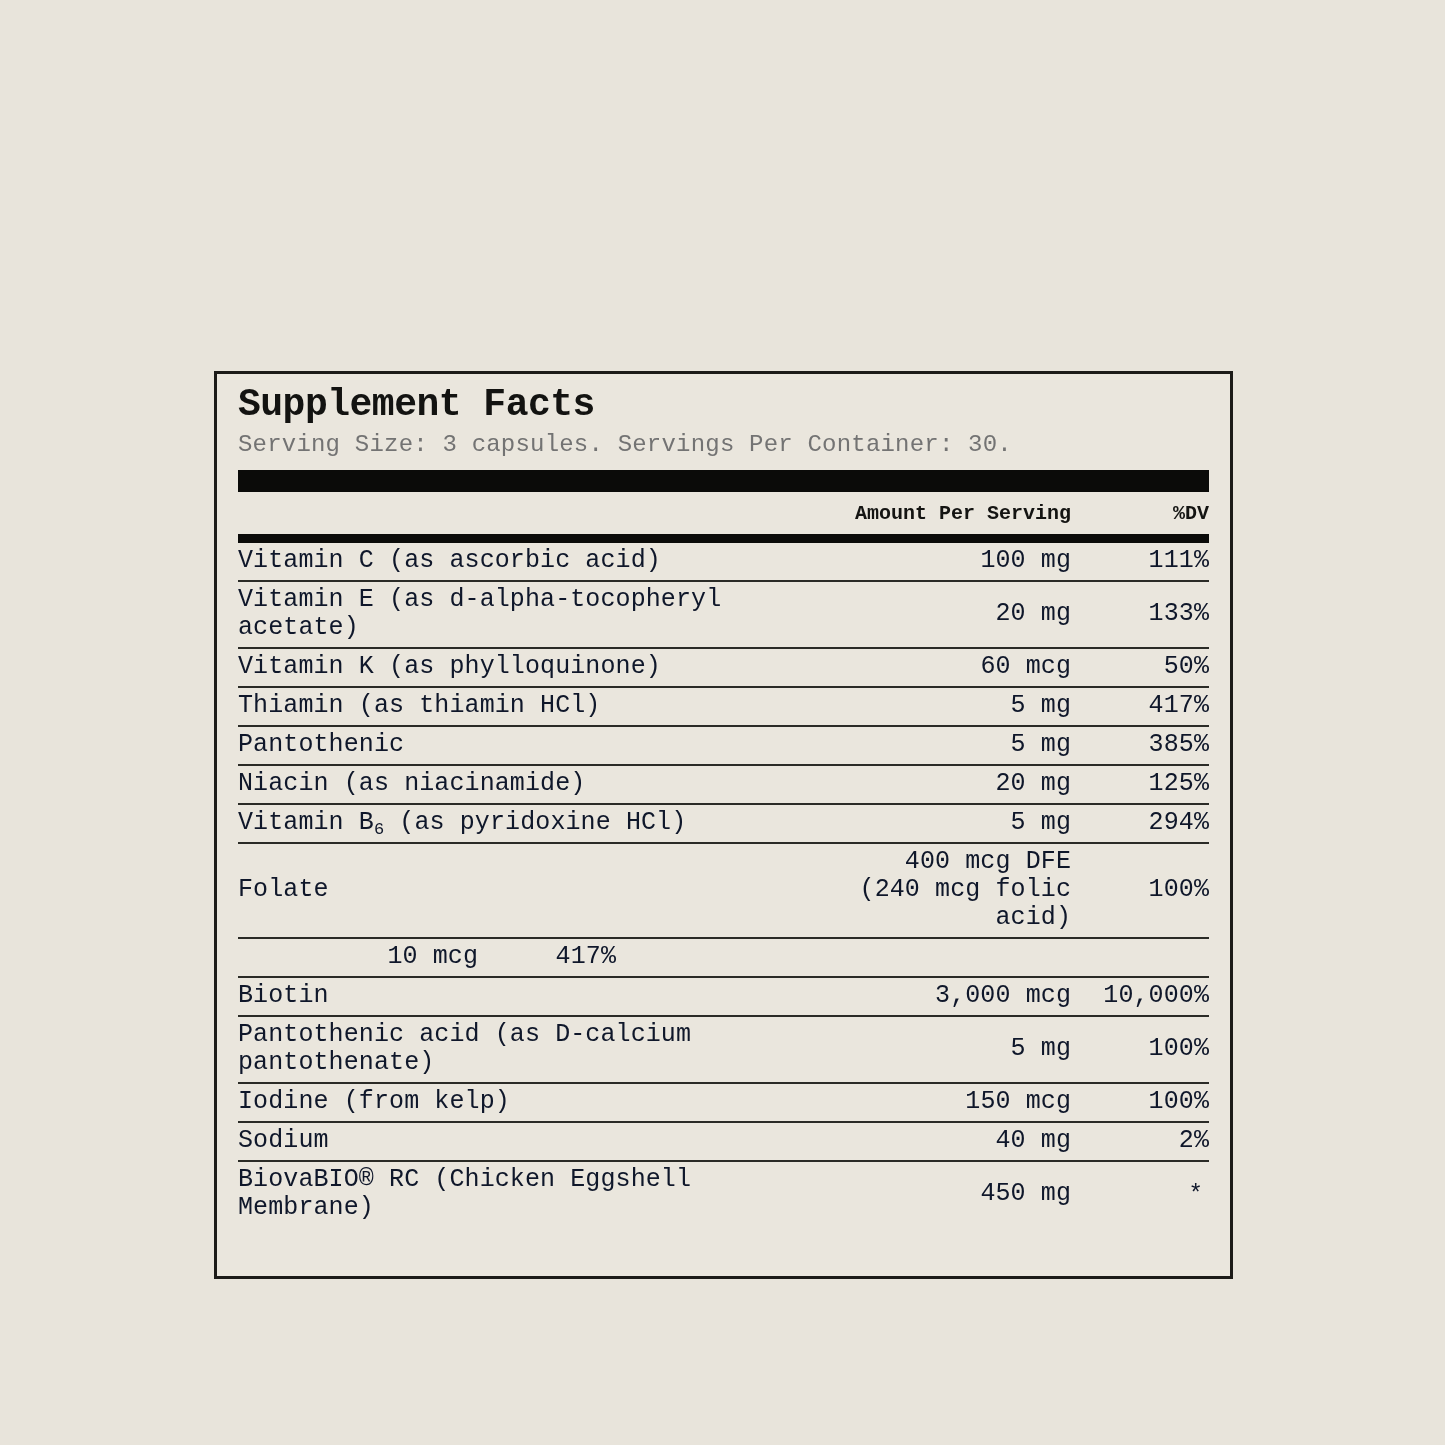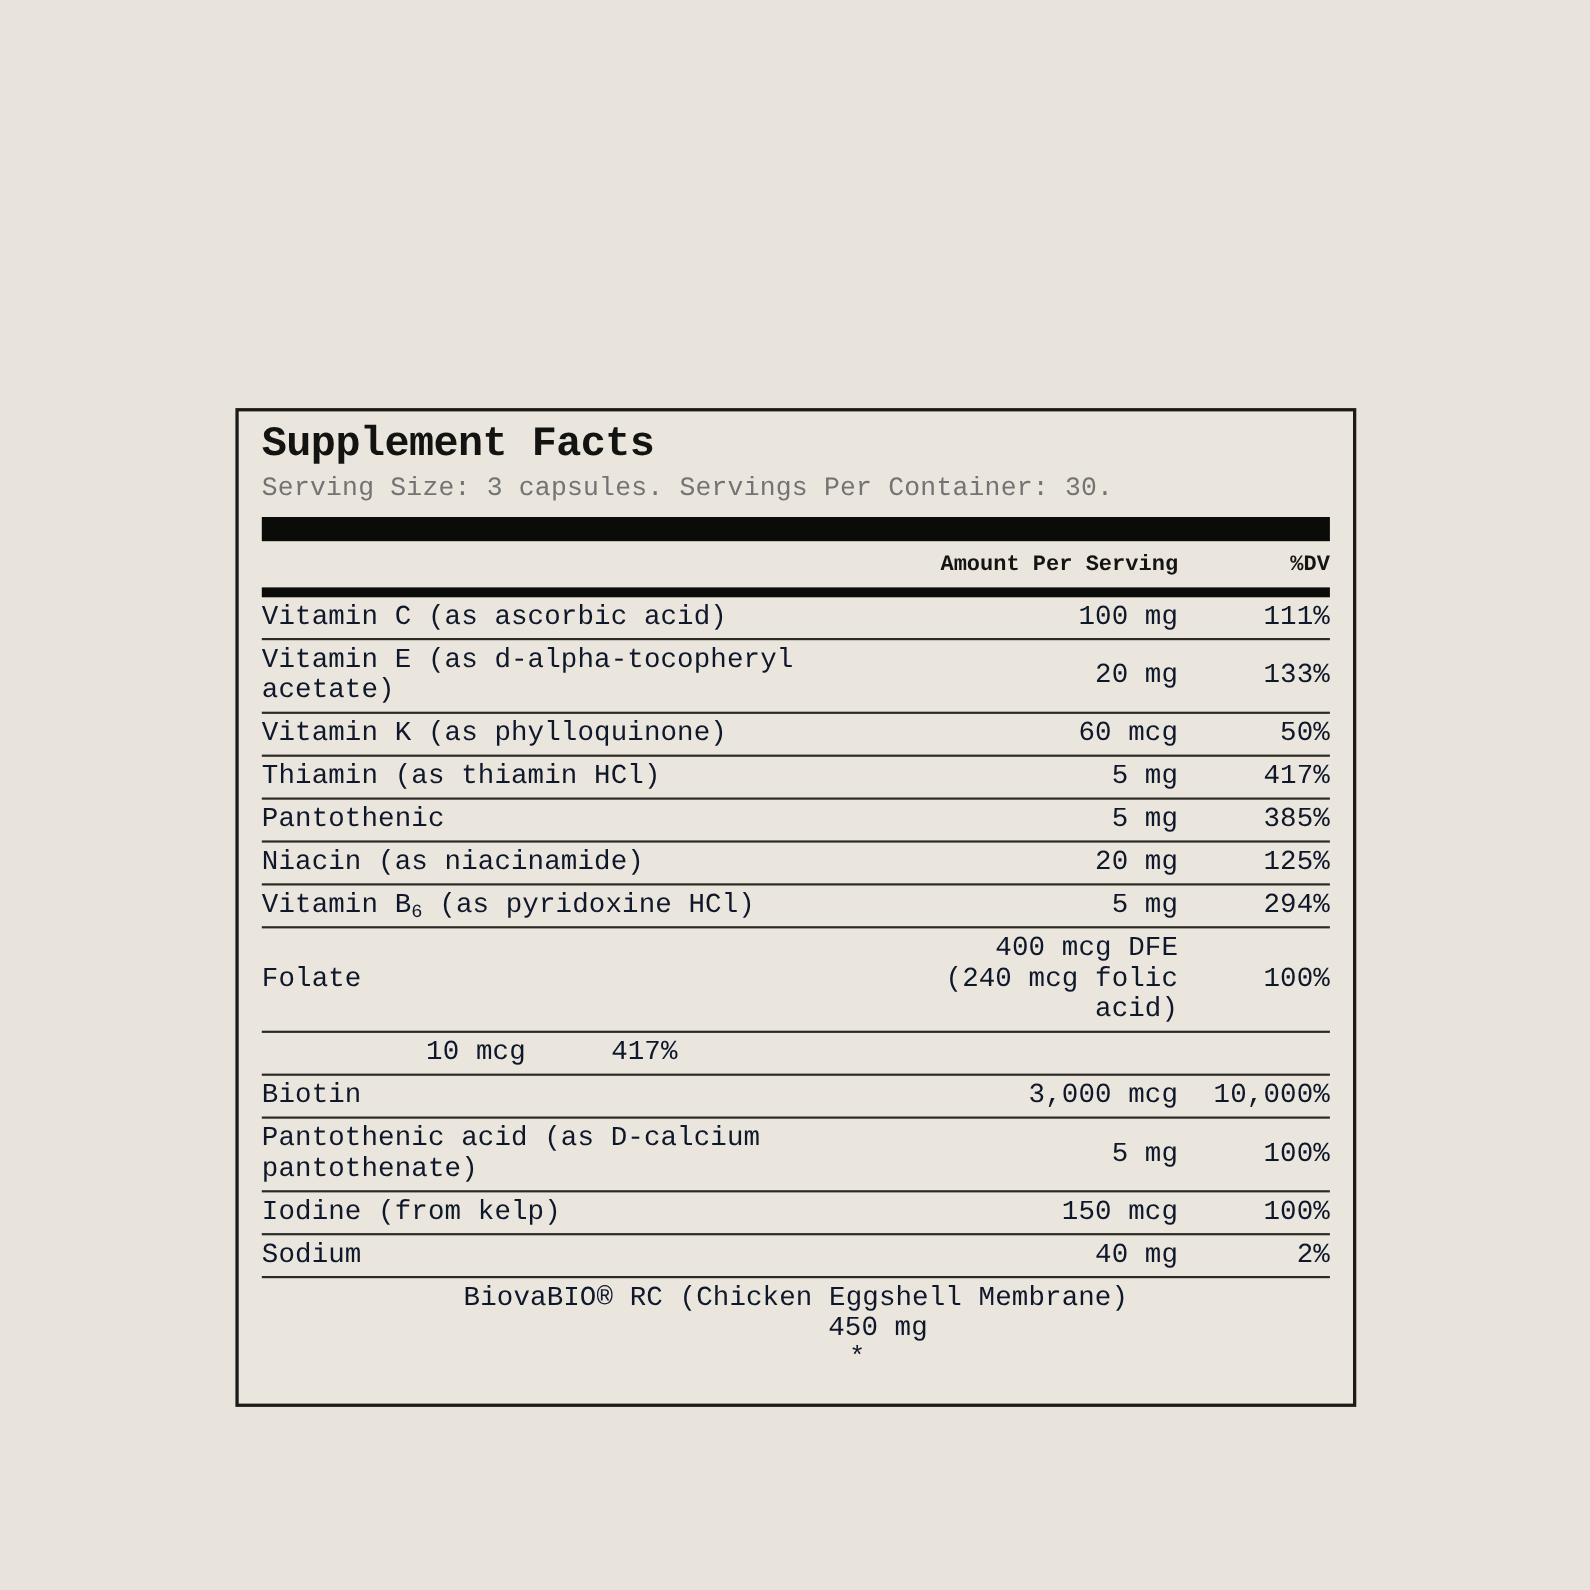--- a/index.html
+++ b/index.html
@@ -55,21 +55,21 @@
   .rows .row {
     display: flex;
     align-items: center;
     border-bottom: 2px solid #2b2b26;
     padding: 4px 0 5px 0;
     font-size: 25px;
     line-height: 28px;
     color: #0f172a;
     letter-spacing: 0.1px;
   }
-  .rows .row:last-child { border-bottom: none; flex-direction: column; }
+  .rows .row:last-child { border-bottom: none; }
   .rows sub {
     font-size: 17px;
     line-height: 0;
     vertical-align: -5px;
   }
   .cell.dv.star {
     font-size: 24px;
     line-height: 22px;
     padding-top: 2px;
     padding-right: 6px;

